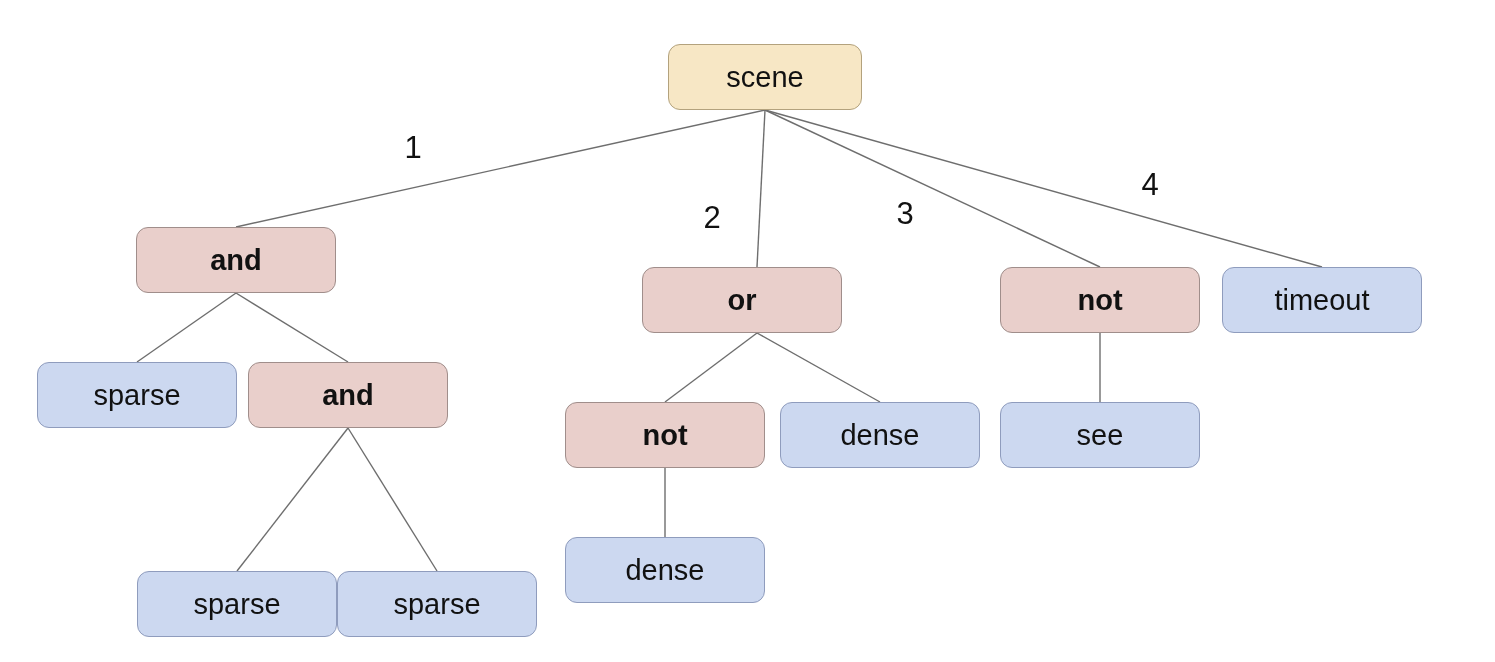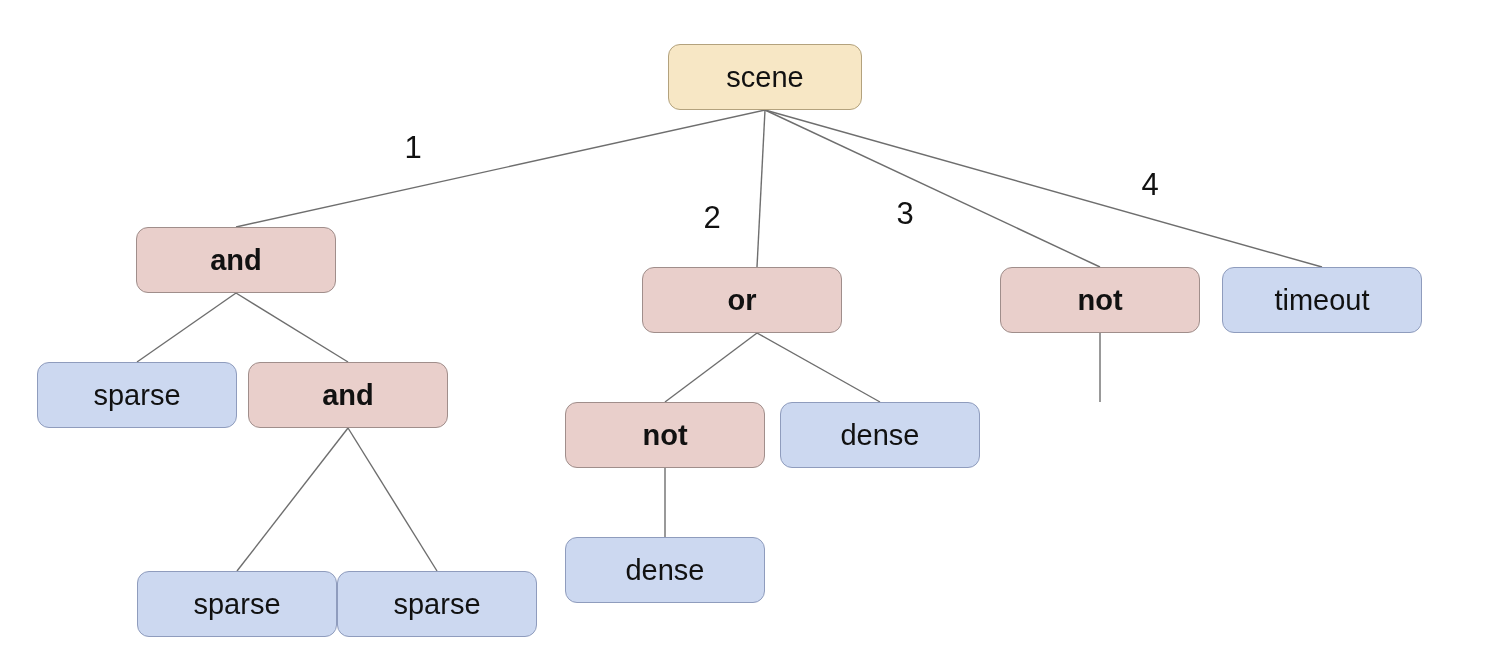--- a/index.html
+++ b/index.html
@@ -97,16 +97,17 @@
   <div class="node operator" style="left:642px; top:267px; width:200px; height:66px;">or</div>
 
   <div class="node operator" style="left:565px; top:402px; width:200px; height:66px;">not</div>
 
   <div class="node leaf" style="left:780px; top:402px; width:200px; height:66px;">dense</div>
 
   <div class="node leaf" style="left:565px; top:537px; width:200px; height:66px;">dense</div>
 
   <div class="node operator" style="left:1000px; top:267px; width:200px; height:66px;">not</div>
 
+  <div class="node leaf" style="left:1000px; top:402px; width:200px; height:66px;">see</div>
 
   <div class="node leaf" style="left:1222px; top:267px; width:200px; height:66px;">timeout</div>
 
 </div>
 
 </body></html>

